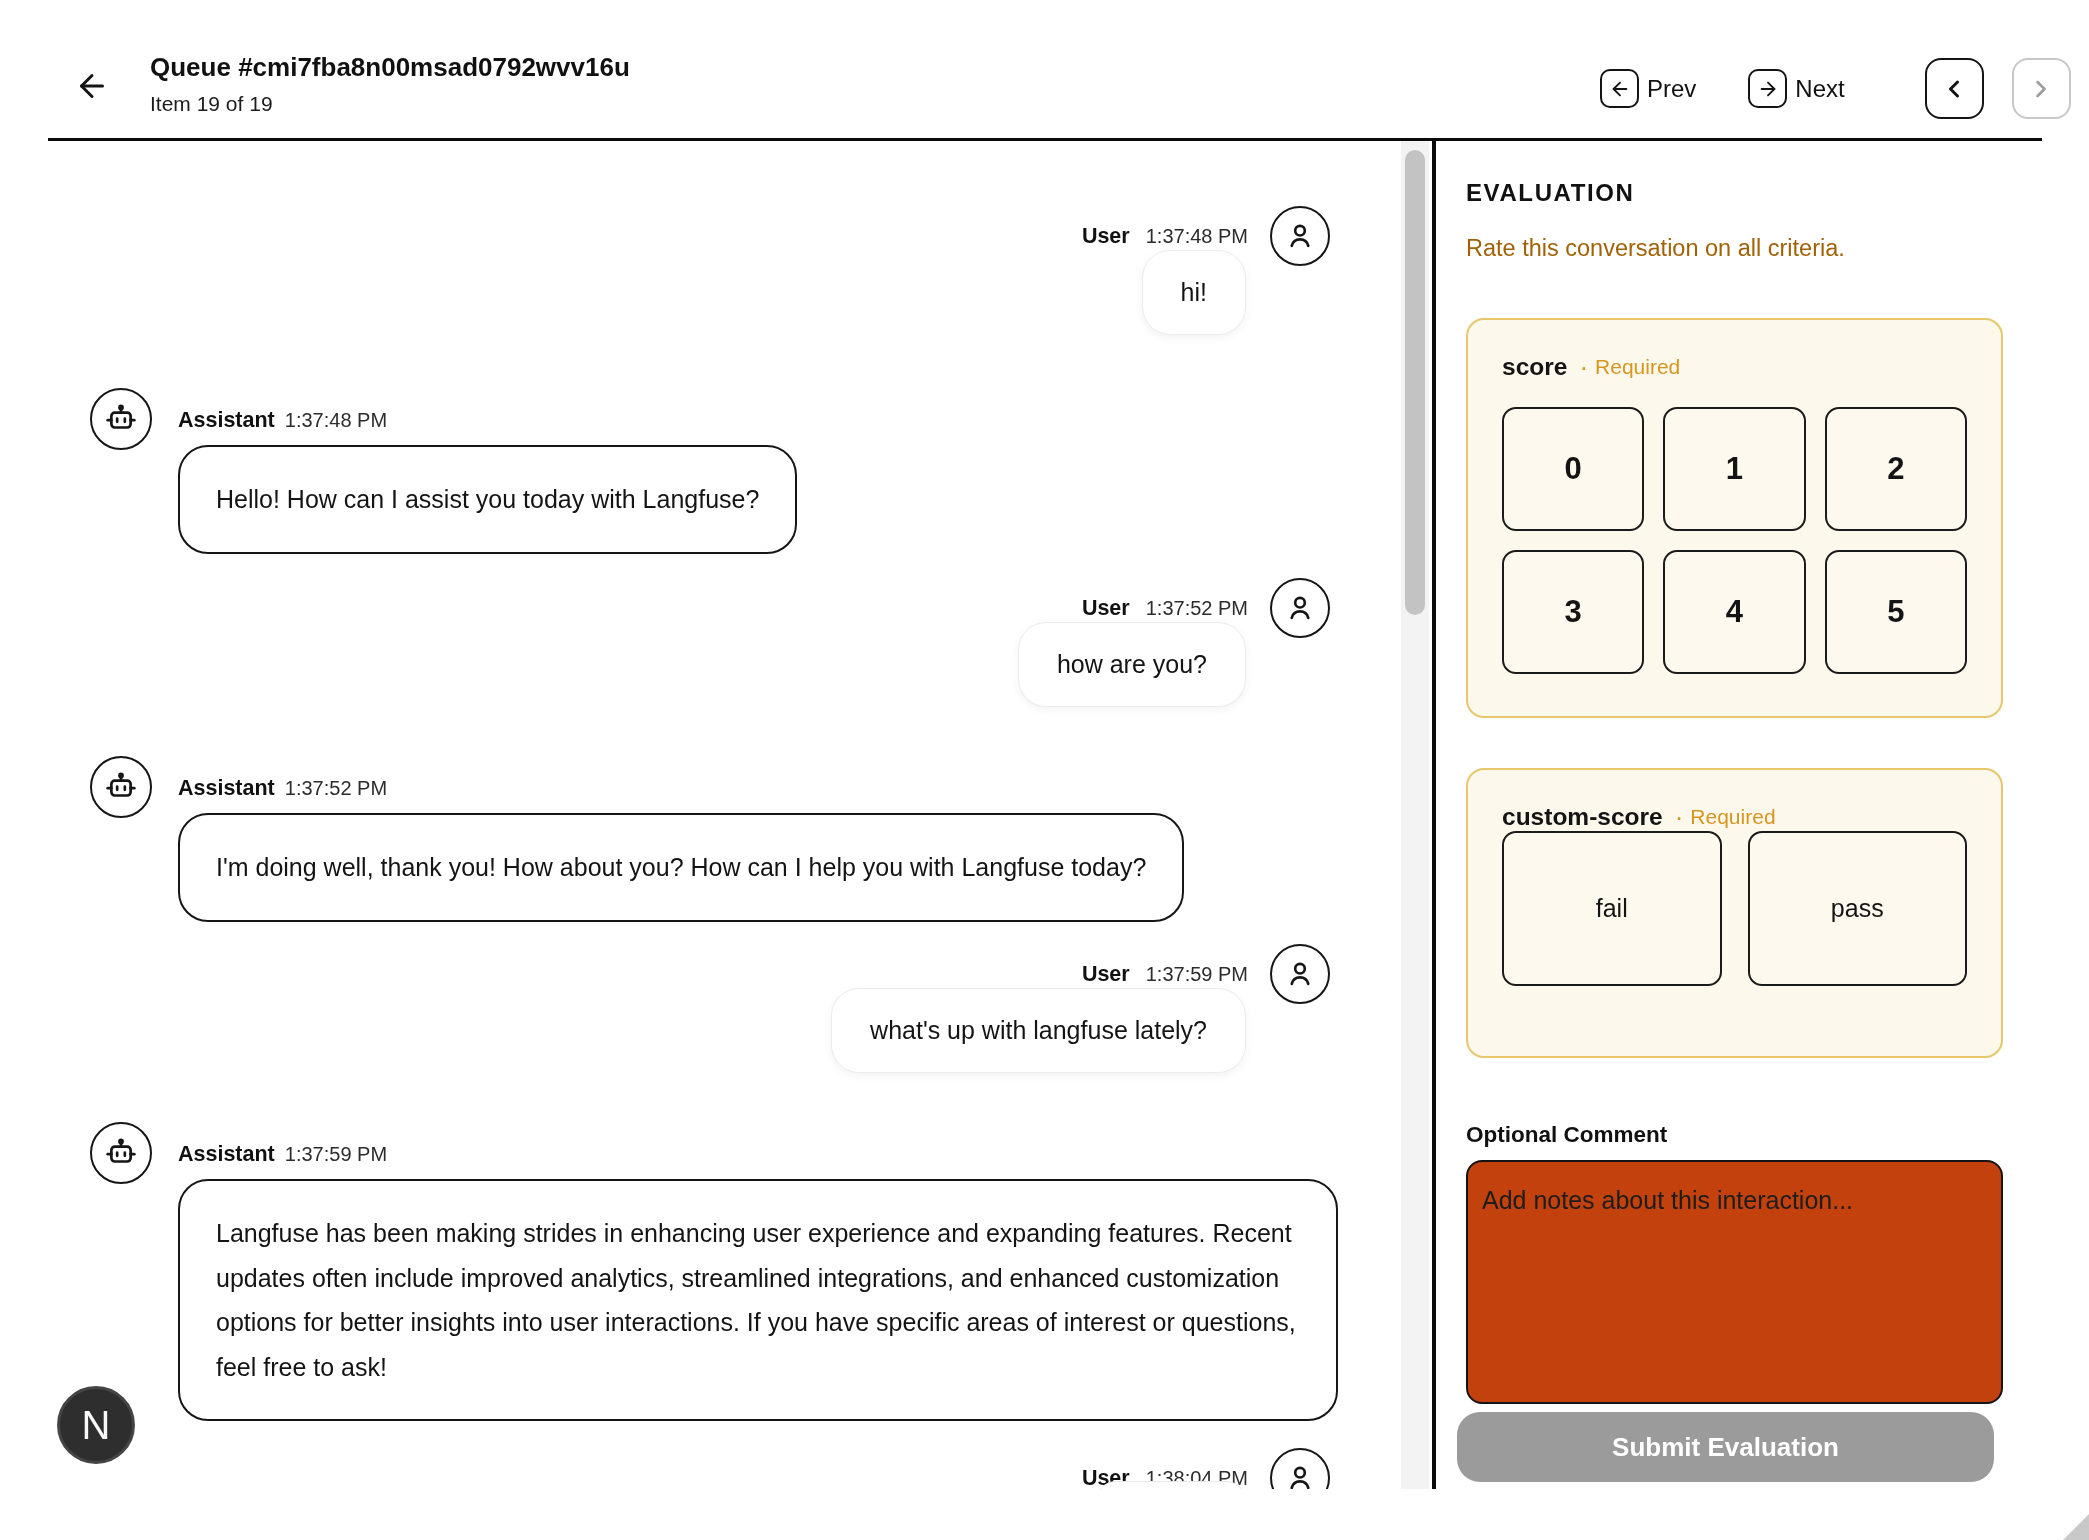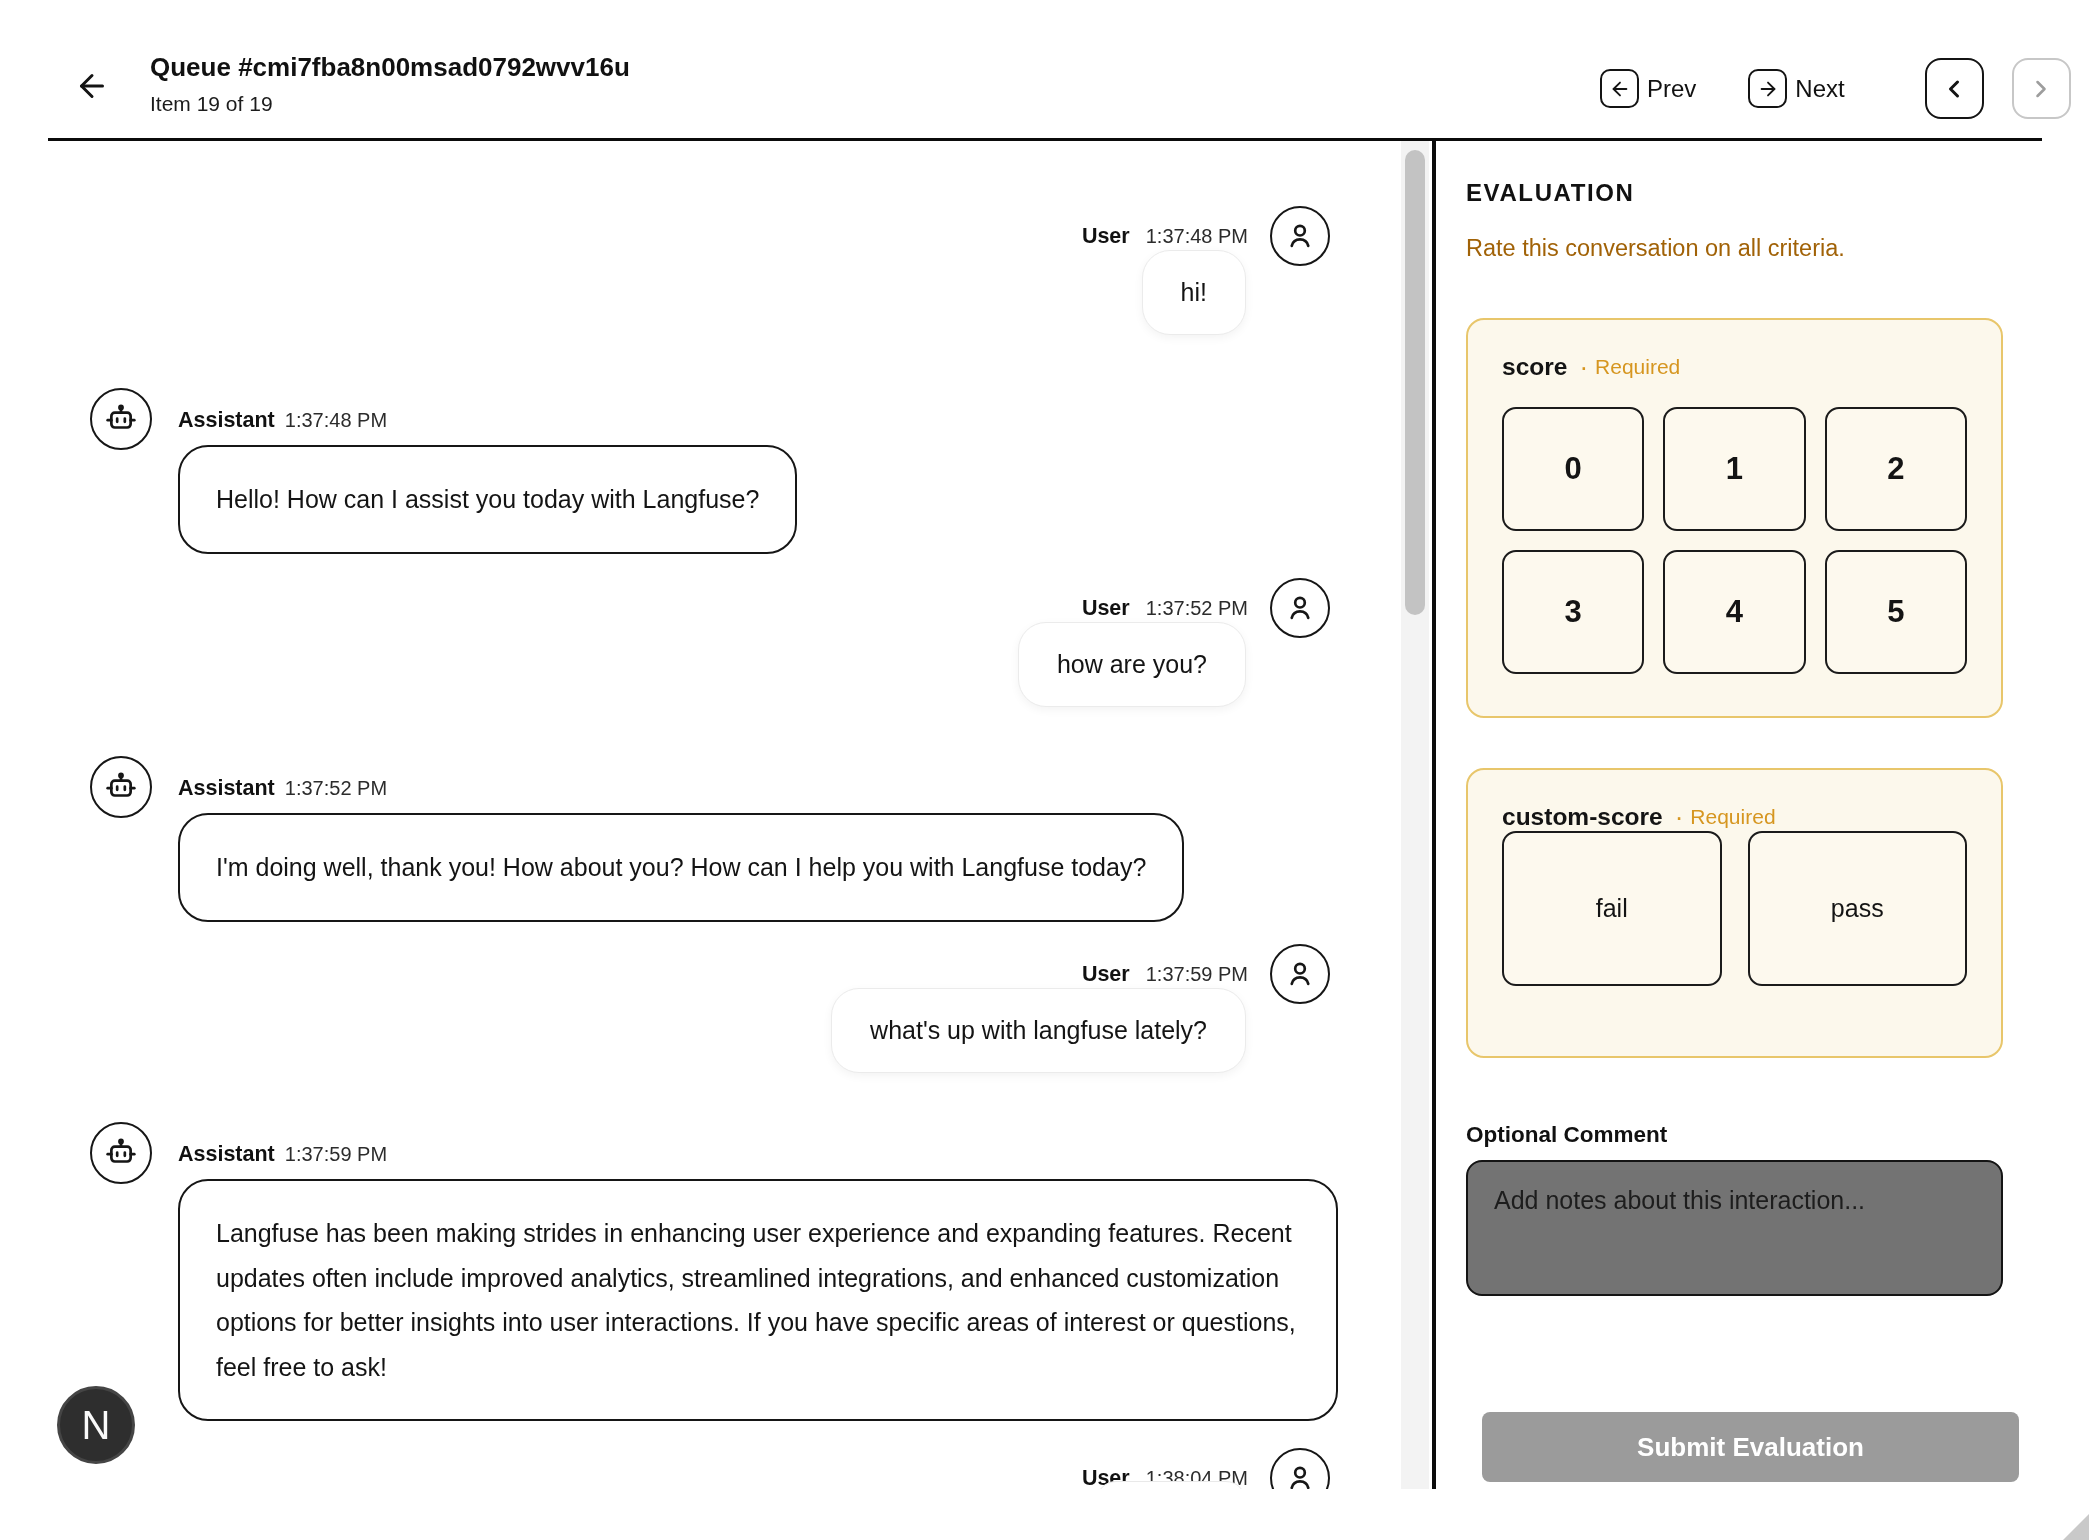--- a/index.html
+++ b/index.html
@@ -73,26 +73,26 @@
   .crit-req { font-size:21px; color:#d69620; display:flex; align-items:center; gap:7px; }
   .req-dot { font-size:26px; line-height:1; }
   .opt-grid3 { display:grid; grid-template-columns:repeat(3,1fr); gap:19px; margin-top:26px; }
   .opt-grid2 { display:grid; grid-template-columns:repeat(2,1fr); gap:26px; }
   .opt-btn { background:#fdf9ee; border:2.5px solid #1b1b1b; border-radius:14px;
     display:flex; align-items:center; justify-content:center; cursor:pointer; }
   .opt-num { height:124px; font-size:31px; font-weight:700; color:#141414; }
   .opt-word { height:155px; font-size:25px; color:#141414; }
 
   .comment-label { position:absolute; left:29px; top:981px; font-size:22.5px; font-weight:600; color:#111; }
-  .comment-box { position:absolute; left:29px; top:1019px; width:537px; height:136px;
-    border:2.5px solid #141414; border-radius:16px; background:#737373; padding:24px 26px;
+  .comment-box { position:absolute; left:29px; top:1019px; width:537px; height:244px;
+    border:2.5px solid #141414; border-radius:16px; background:#c2410c; padding:24px 14px;
     font-size:25px; font-family:"Liberation Sans", sans-serif; color:#141414; resize:none; outline:none; }
   .comment-box::placeholder { color:#1d1d1d; opacity:1; }
-  .submit-btn { position:absolute; left:45px; top:1271px; width:537px; height:70px;
-    background:#9b9b9b; border:none; border-radius:8px; color:#ffffff;
+  .submit-btn { position:absolute; left:20px; top:1271px; width:537px; height:70px;
+    background:#9b9b9b; border:none; border-radius:23px; color:#ffffff;
     font-size:26px; font-weight:700; font-family:"Liberation Sans", sans-serif; cursor:default; }
 
   
   .n-badge { position:absolute; left:57px; top:1386px; width:78px; height:78px; border-radius:50%;
     background:#2e2e2e; border:3px solid #454545; display:flex; align-items:center; justify-content:center;
     z-index:6; cursor:pointer; }
   .n-badge span { color:#fafafa; font-size:40px; font-weight:400; }
   .resize-corner { position:absolute; right:0; bottom:0; width:0; height:0;
     border-left:26px solid transparent; border-bottom:26px solid #c9c9c9; }
   svg { display:block; }

